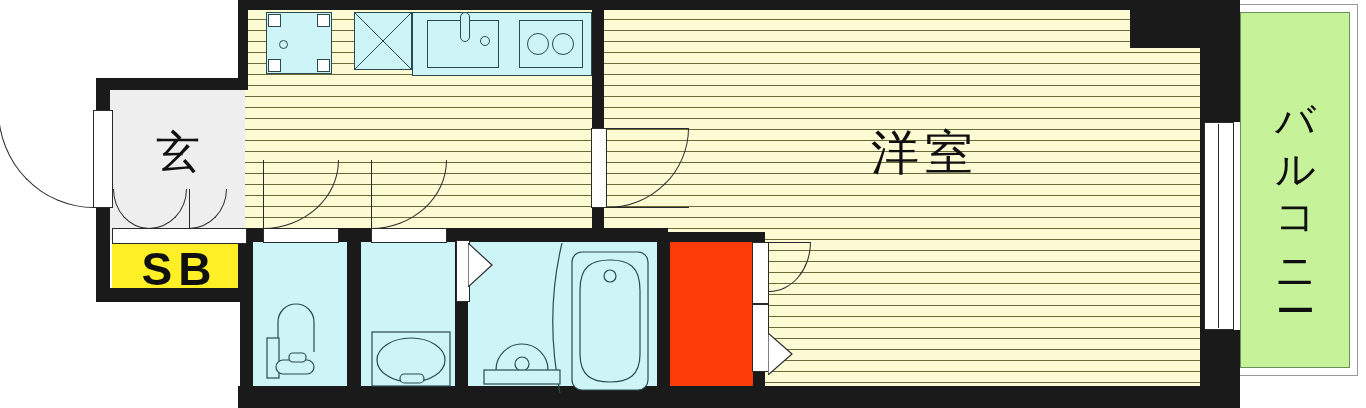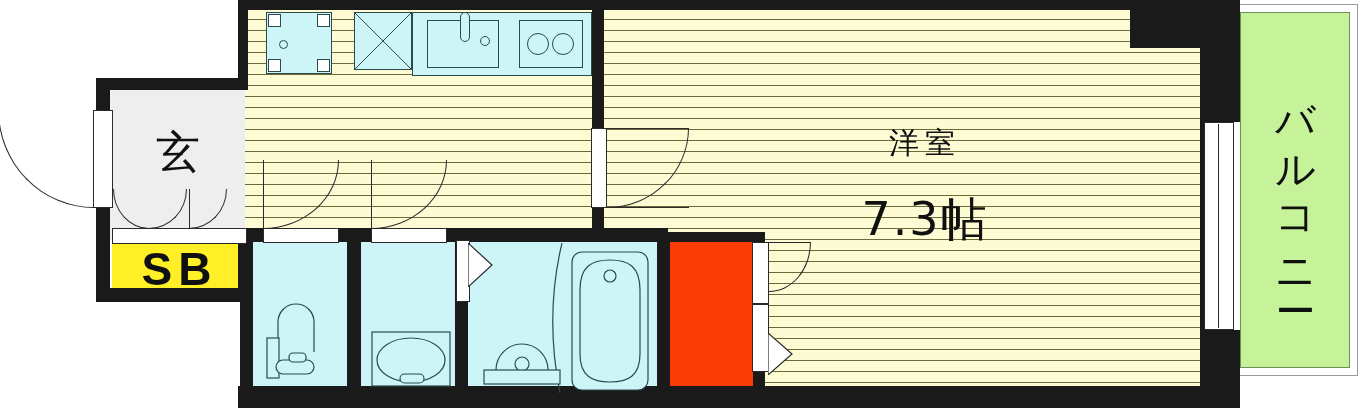--- a/index.html
+++ b/index.html
@@ -66,21 +66,21 @@
   .fx-none { background: transparent; }
 
   
   .lbl {
     color: #101010;
     font-family: "DejaVu Sans", "Liberation Sans", sans-serif;
     white-space: nowrap;
     line-height: 1;
     text-align: center;
   }
-  .lbl-room   { font-size: 30px; letter-spacing: 6px; }
+  .lbl-room   { font-size: 48px; letter-spacing: 6px; }
   .lbl-area   { font-size: 46px; letter-spacing: 2px; }
   .lbl-genkan { font-size: 44px; }
   .lbl-sb     { font-size: 46px; font-weight: 700; letter-spacing: 6px;
                 font-family: "Liberation Sans", sans-serif; }
   .lbl-storage{ font-size: 42px; letter-spacing: 2px; }
   .lbl-balcony{
     font-size: 40px;
     writing-mode: vertical-rl;
     text-orientation: upright;
     letter-spacing: 8px;
@@ -241,18 +241,17 @@
     <circle cx="40" cy="24" r="7" fill="#cdf4f7" stroke="#2b4a4d" stroke-width="1.2"></circle>
     <rect x="2" y="30" width="76" height="14" fill="#cdf4f7" stroke="#2b4a4d" stroke-width="1.2"></rect>
   </svg>
 
   <div class="abs lbl lbl-genkan" style="left:150px; top:130px; width:56px;">玄</div>
 
   <div class="abs lbl lbl-sb" style="left:112px; top:246px; width:135px;text-align:center;">SB</div>
 
   <div class="abs lbl lbl-room" style="left:845px; top:128px; width:160px;">洋室</div>
 
-  <div class="abs lbl lbl-area" style="left:825px; top:196px; width:200px;">7.3帖</div>
 
 
   <div class="abs lbl lbl-balcony" style="left:1268px; top:62px; height:250px; width:48px;">バルコニー</div>
 
 </div>
 
 </body></html>

